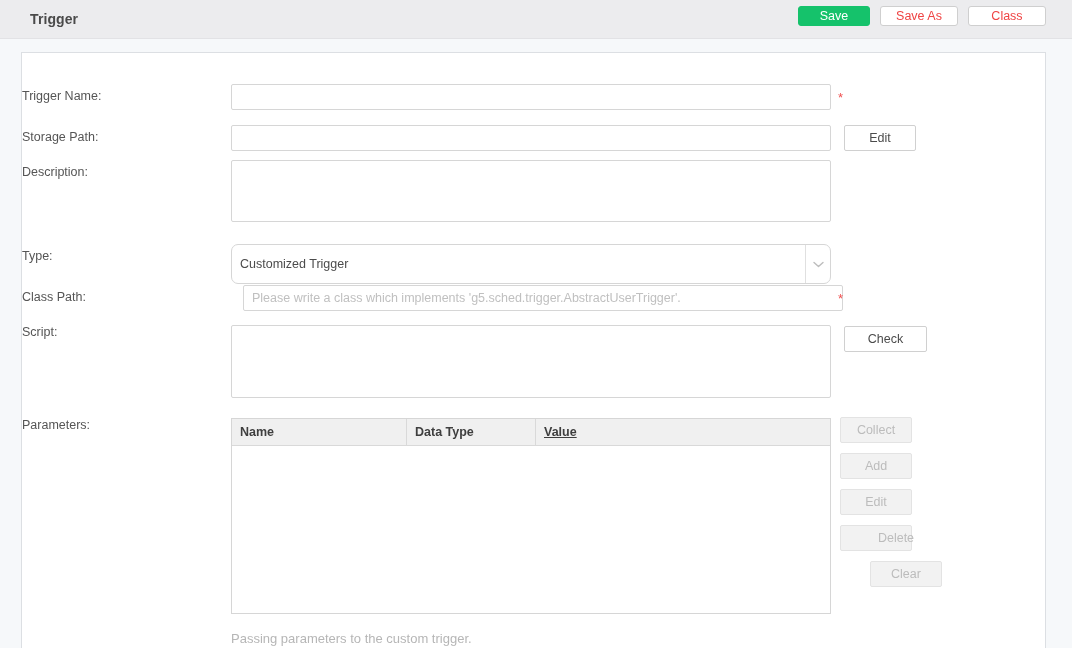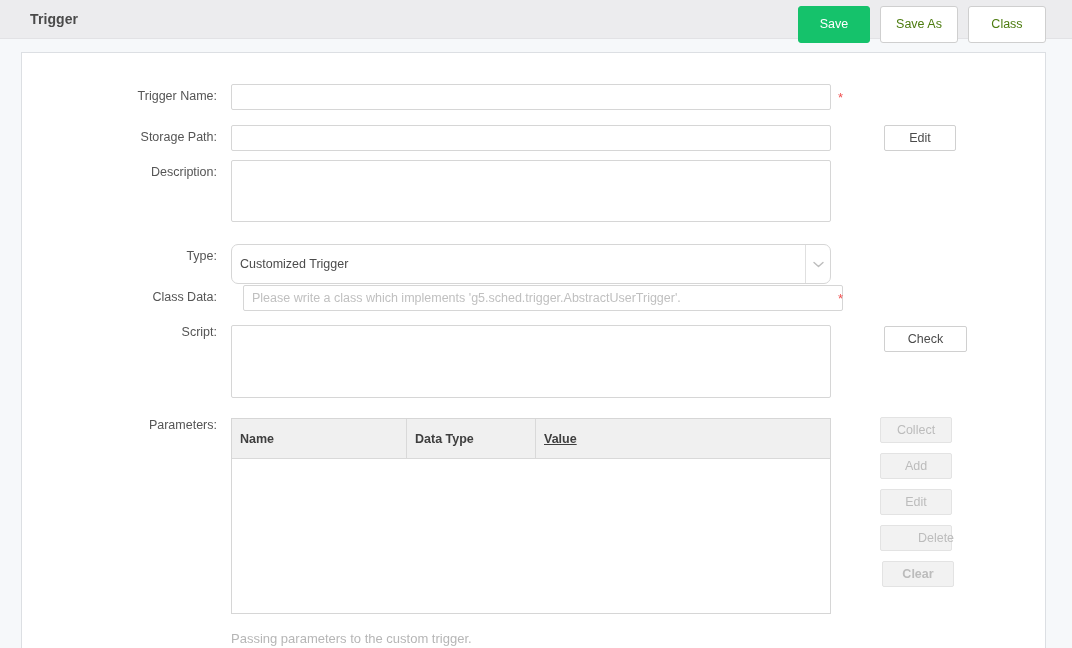--- a/index.html
+++ b/index.html
@@ -23,49 +23,49 @@
   .topbar-title {
     position: absolute; left: 30px; top: 11px;
     font-size: 14px; font-weight: bold; color: #4a4a4a;
     letter-spacing: .1px;
   }
   .topbar-actions {
     position: absolute; right: 26px; top: 6px;
     display: flex; gap: 10px;
   }
   .btn {
-    height: 37px; min-width: 72px; padding: 0 14px;
+    height: 20px; min-width: 72px; padding: 0 14px;
     font-size: 12.5px; font-family: "Liberation Sans", sans-serif;
     border-radius: 3px; cursor: pointer;
     display: inline-flex; align-items: center; justify-content: center;
     line-height: 1; user-select: none;
   }
   .btn-primary {
     background: #15c26b; border: 1px solid #15c26b; color: #ffffff;
     min-width: 72px;
   }
   .btn-default {
-    background: #ffffff; border: 1px solid #cfcfcf; color: #4d7c0f;
+    background: #ffffff; border: 1px solid #cfcfcf; color: #ef4444;
   }
   .btn-default.wide { min-width: 78px; }
 
   
   .panel {
     position: absolute; left: 21px; top: 52px;
     width: 1025px; height: 620px;
     background: #ffffff;
     border: 1px solid #dcdfe3;
     border-bottom: none;
   }
 
   
   .form { position: absolute; left: 0; top: 0; width: 100%; }
   .label {
     position: absolute;
-    width: 195px; text-align: right;
+    width: 195px; text-align: left;
     font-size: 12.5px; color: #555555;
     white-space: nowrap;
   }
 
   .field-input {
     position: absolute;
     height: 26px;
     border: 1px solid #d6d6d6; border-radius: 2px;
     background: #ffffff;
     font-size: 12.5px; color: #444;
@@ -103,37 +103,37 @@
   }
   .select-arrow svg { display: block; }
 
   
   .side-btn {
     position: absolute;
     height: 26px; width: 72px;
     font-size: 12.5px; border-radius: 2px;
     display: inline-flex; align-items: center; justify-content: center;
     background: #ffffff; border: 1px solid #d0d0d0; color: #4b4b4b;
-    cursor: pointer; user-select: none; margin-left: 40px;
+    cursor: pointer; user-select: none;
   }
   .side-btn.disabled {
     background: #f2f2f2; border: 1px solid #e3e3e3; color: #bcbcbc;
     cursor: default;
     text-align: right;
   }
 
   
   .table {
     position: absolute;
     border: 1px solid #d6d6d6;
     background: #ffffff;
     overflow: hidden;
   }
   .thead {
-    display: flex; height: 40px;
+    display: flex; height: 27px;
     background: #f0f0f0;
     border-bottom: 1px solid #d9d9d9;
   }
   .th {
     display: flex; align-items: center;
     padding: 0 8px;
     font-size: 12.5px; font-weight: bold; color: #3f3f3f;
     border-right: 1px solid #d9d9d9;
     white-space: nowrap;
   }
@@ -173,21 +173,21 @@
     <div class="label" style="left:0px; top:196px;">Type:</div>
     <div class="select-wrap" style="left:209px; top:191px; width:600px;">
       <div class="select-value">Customized Trigger</div>
       <div class="select-arrow">
         <svg width="11" height="7" viewBox="0 0 11 7">
           <path d="M1 1.4 L5.5 5.6 L10 1.4" fill="none" stroke="#bdbdbd" stroke-width="1.4" stroke-linecap="round" stroke-linejoin="round"></path>
         </svg>
       </div>
     </div>
 
-    <div class="label" style="left:0px; top:237px;">Class Data:</div>
+    <div class="label" style="left:0px; top:237px;">Class Path:</div>
     <input class="field-input" style="left: 209px; top: 232px; width: 600px; margin-left: 12px;" placeholder="Please write a class which implements 'g5.sched.trigger.AbstractUserTrigger'.">
     <div class="req-star" style="left:816px; top:239px;">*</div>
 
     <div class="label" style="left:0px; top:272px;">Script:</div>
     <textarea class="field-area" style="left: 209px; top: 272px; width: 600px; height: 73px;" placeholder=""></textarea>
     <div class="side-btn" style="left:822px; top:273px; width:83px;">Check</div>
 
     <div class="label" style="left:0px; top:365px;">Parameters:</div>
 
     <div class="table" style="left:209px; top:365px; width:600px; height:196px;">
@@ -196,18 +196,18 @@
         <div class="th" style="width:129px;">Data Type</div>
         <div class="th" style="flex:1;text-decoration:underline;">Value</div>
       </div>
       <div class="tbody"></div>
     </div>
 
     <div class="side-btn disabled" style="left:818px; top:364px;">Collect</div>
     <div class="side-btn disabled" style="left:818px; top:400px;">Add</div>
     <div class="side-btn disabled" style="left:818px; top:436px;">Edit</div>
     <div class="side-btn disabled" style="left:818px; top:472px;padding-left:40px;">Delete</div>
-    <div class="side-btn disabled" style="left:820px; top:508px;font-weight:bold;">Clear</div>
+    <div class="side-btn disabled" style="left:848px; top:508px;">Clear</div>
 
     <div class="hint" style="left:209px; top:578px;">Passing parameters to the custom trigger.</div>
 
   </div>
 </div>
 
 </body></html>

